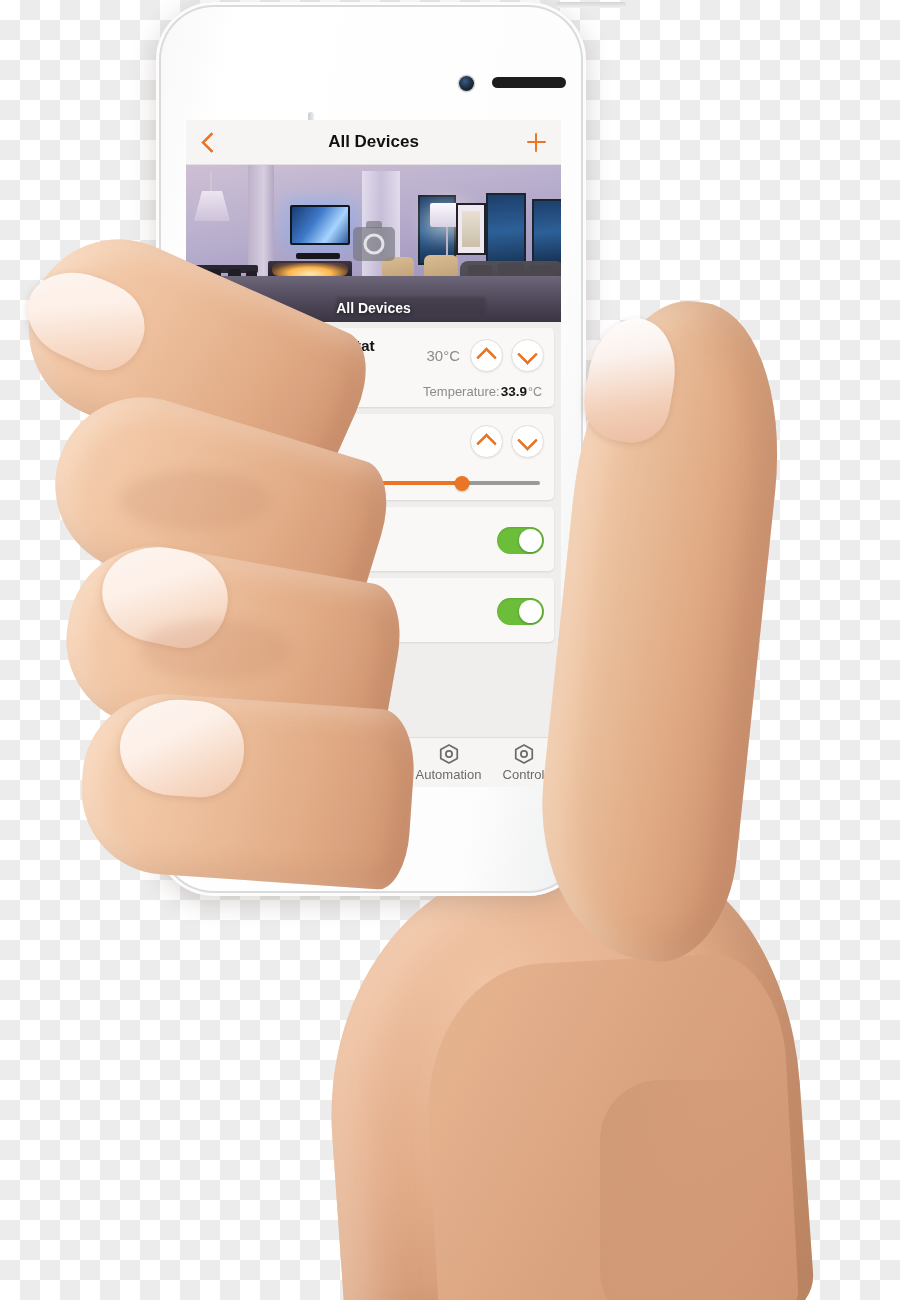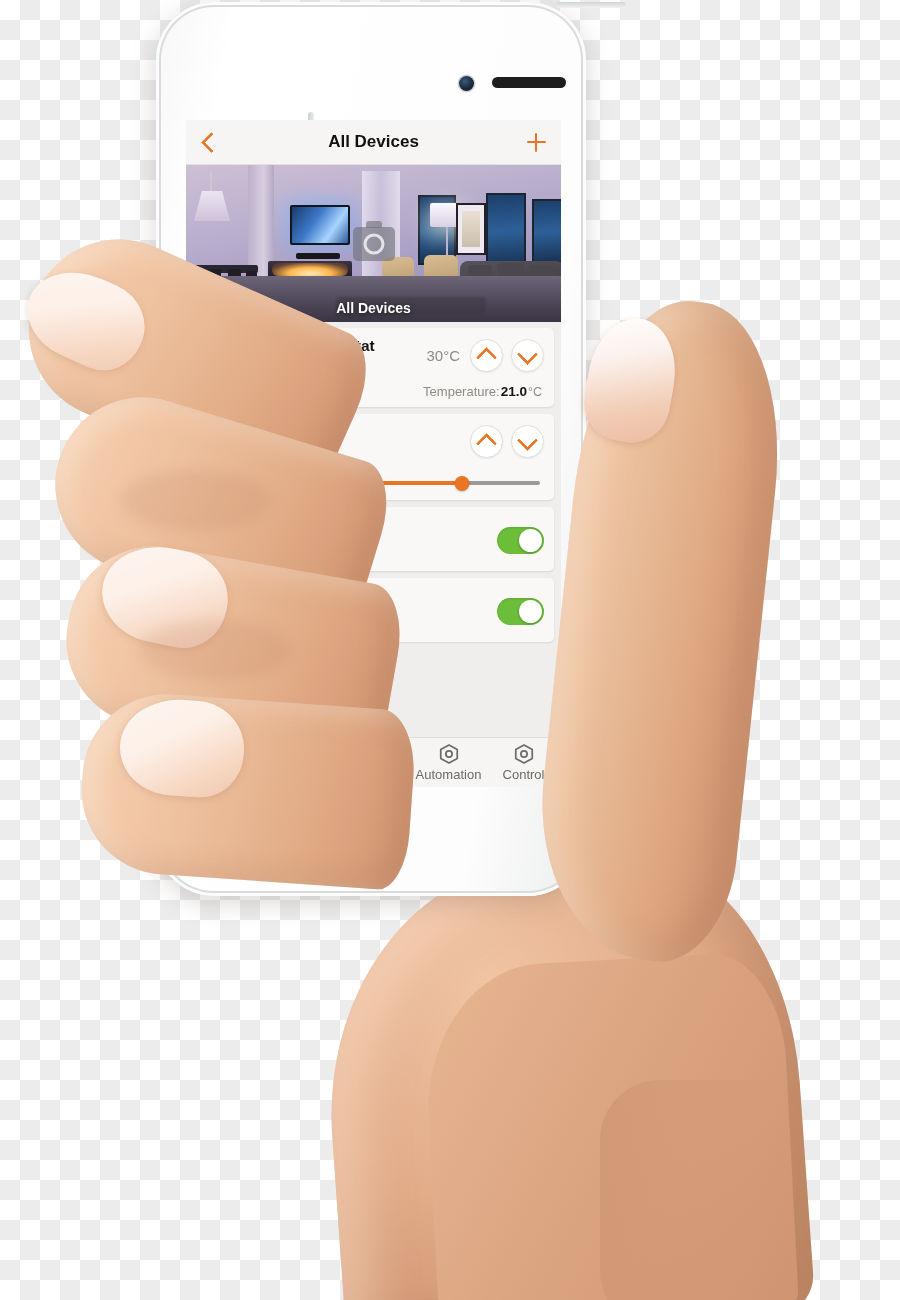--- a/index.html
+++ b/index.html
@@ -314,21 +314,21 @@
             <span class="rnd-btn">
               <i class="chev up"></i>
             </span>
             <span class="rnd-btn">
               <i class="chev down"></i>
             </span>
           </div>
         </div>
         <div class="temp-line">
           <span class="temp-lbl">Temperature:</span>
-          <span class="temp-val">21.0</span>
+          <span class="temp-val">33.9</span>
           <span class="temp-unit">°C</span>
         </div>
       </div>
 
       <div class="card">
         <div class="card-row">
           <div class="dev-icon">
             <svg width="28" height="28" viewBox="0 0 28 28" fill="none">
               <rect x="2.5" y="2.5" width="23" height="22" stroke="#6b6b6b" stroke-width="2.4"></rect>
               <rect x="1" y="24" width="26" height="2.6" fill="#6b6b6b"></rect>

